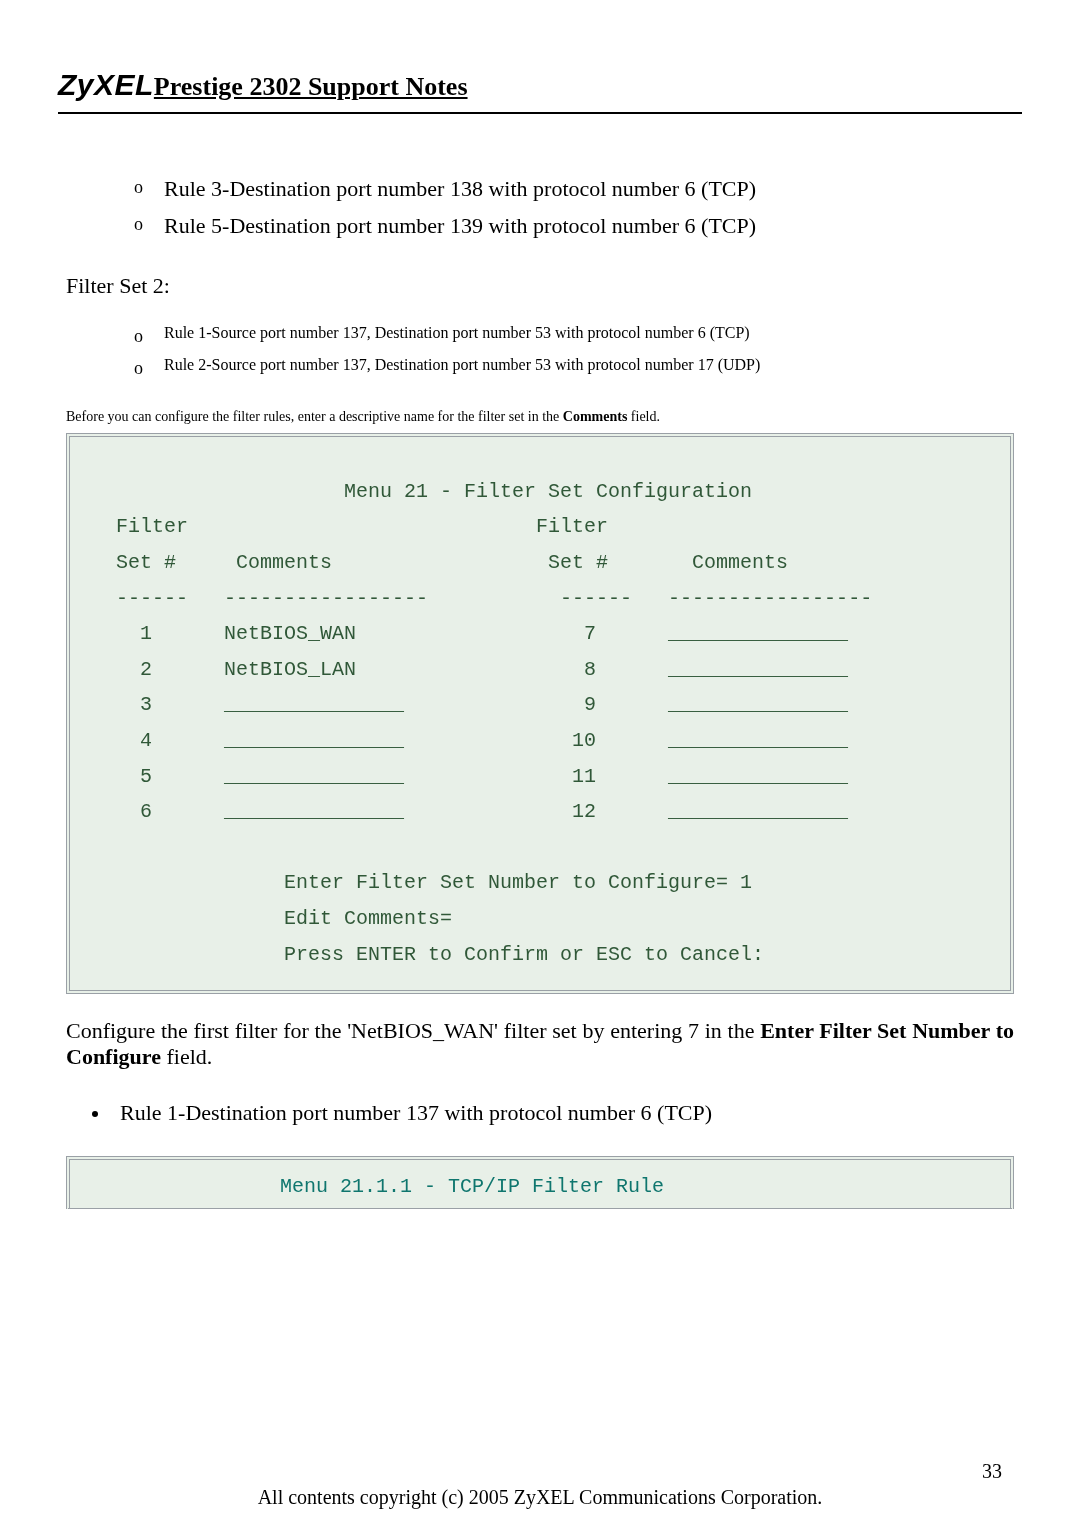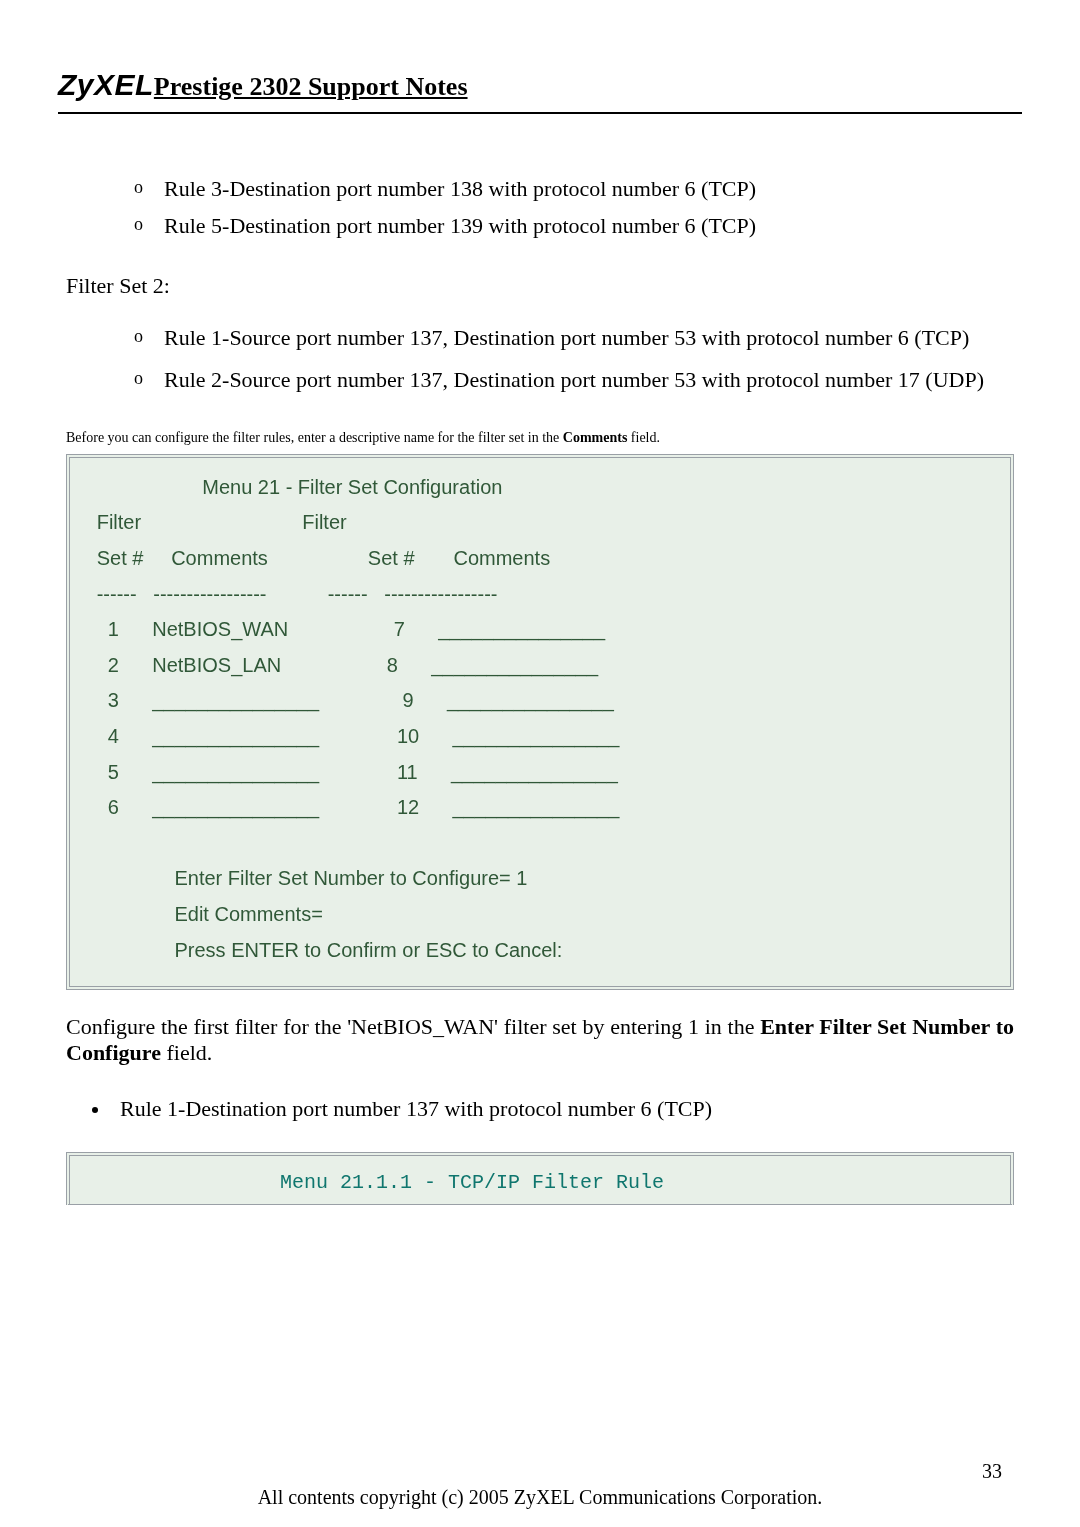--- a/index.html
+++ b/index.html
@@ -56,21 +56,21 @@
     }
     .filterset-label {
       font-size: 22px;
       margin: 28px 0 20px 0;
     }
     .bullet-list-2 {
       list-style: none;
       padding-left: 98px;
     }
     .bullet-list-2 li {
-      font-size: 22px;
+      font-size: 16px;
       line-height: 1.75;
       text-align: justify;
       position: relative;
       margin-bottom: 4px;
     }
     .bullet-list-2 li::before {
       content: "o";
       position: absolute;
       left: -30px;
       font-size: 18px;
@@ -81,26 +81,27 @@
       margin: 30px 0 8px 0;
     }
     .bold { font-weight: bold; }
     .terminal-outer {
       border: 4px double #9aa0a6;
       background: #e8f0e8;
       padding: 12px 10px 18px 10px;
       margin: 0 0 24px 0;
     }
     .terminal-outer pre {
-      font-family: Liberation Sans, sans-serif;
+      font-family: Liberation Mono, monospace;
       font-size: 20px;
       color: #305838;
       line-height: 1.78;
       white-space: pre;
       overflow: hidden;
+      margin-top: 25px;
     }
     .post-config {
       font-size: 22px;
       text-align: justify;
       margin: 20px 0 30px 0;
     }
     .rule-list {
       list-style: none;
       padding-left: 54px;
     }
@@ -187,21 +188,21 @@
      4      _______________              10      _______________
      5      _______________              11      _______________
      6      _______________              12      _______________
 
                  Enter Filter Set Number to Configure= 1
                  Edit Comments=
                  Press ENTER to Confirm or ESC to Cancel:</pre>
   </div>
 
   <p class="post-config">
-    <span>Configure the first filter for the 'NetBIOS_WAN' filter set by entering 1 in the </span><span class="bold">Enter Filter Set Number to Configure</span><span> field.</span>
+    <span>Configure the first filter for the 'NetBIOS_WAN' filter set by entering 7 in the </span><span class="bold">Enter Filter Set Number to Configure</span><span> field.</span>
   </p>
 
   <ul class="rule-list">
     <li>Rule 1-Destination port number 137 with protocol number 6 (TCP)</li>
   </ul>
 
   <div class="terminal-outer-2">
     <pre>Menu 21.1.1 - TCP/IP Filter Rule</pre>
   </div>
 

